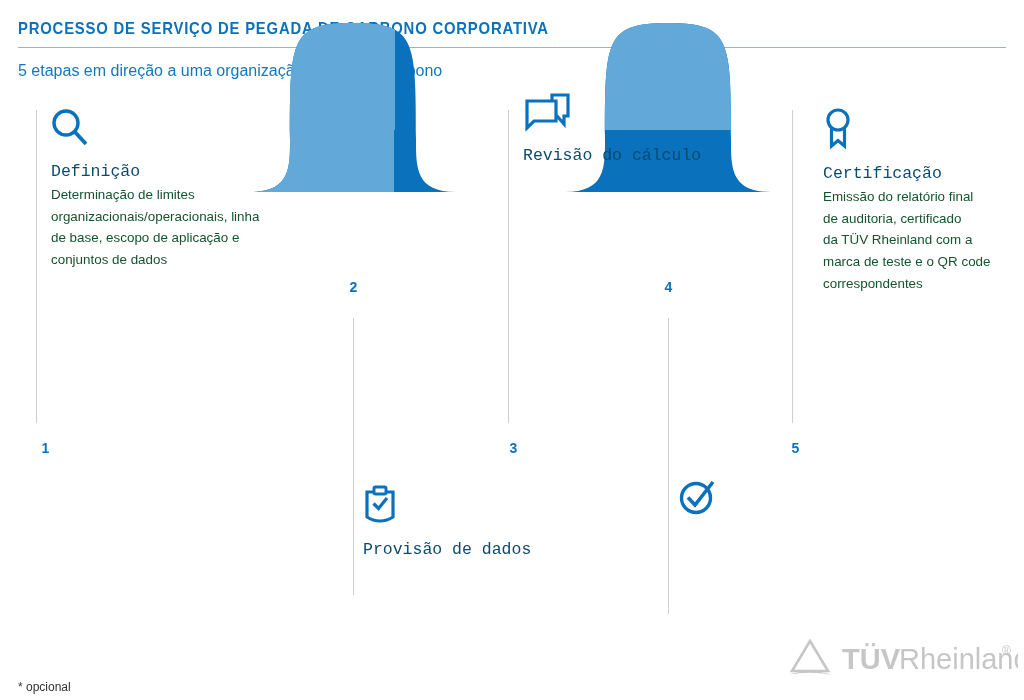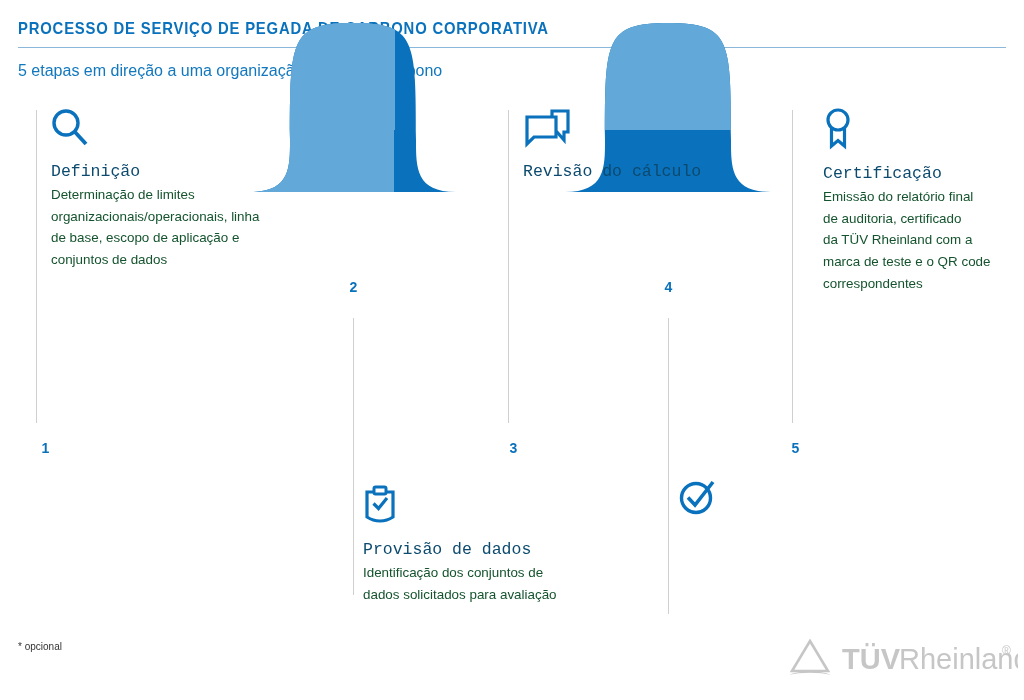--- a/index.html
+++ b/index.html
@@ -50,22 +50,22 @@
     white-space:nowrap;
     font-family:Liberation Mono, monospace;
   }
   .step .desc {
     font-size:13.4px; color:#14532d; line-height:1.62;
     white-space:pre-line;
   }
 
   
   .footnote {
-    position:absolute; left:18px; top:641px;
-    font-size:10px; color:#333333;
+    position:absolute; left:18px; top:680px;
+    font-size:12px; color:#333333;
   }
 
   
   #logo { position:absolute; left:786px; top:637px; }
 </style>
 </head>
 <body>
 
 <div id="root">
 
@@ -132,21 +132,21 @@
         <line x1="23.5" y1="23.5" x2="35" y2="36" stroke="#0a71bc" stroke-width="3.8" stroke-linecap="butt"></line>
       </svg>
     </span>
     <div class="title">Definição</div>
     <div class="desc">Determinação de limites
 organizacionais/operacionais, linha
 de base, escopo de aplicação e
 conjuntos de dados</div>
   </div>
 
-  <div class="step" style="left:523px; top:108px; width:250px;">
+  <div class="step" style="left:523px; top:92px; width:250px;">
     <span class="icon">
       <svg width="48" height="40" viewBox="0 0 48 40">
         <path d="M29 3 H45 V24 H41 L41 32 L34 24 H29 Z" fill="#ffffff" stroke="#0a71bc" stroke-width="3.2" stroke-linejoin="miter"></path>
         <path d="M4 9 H33 V29 H11 L4 36 Z" fill="#ffffff" stroke="#0a71bc" stroke-width="3.2" stroke-linejoin="miter"></path>
       </svg>
     </span>
     <div class="title">Revisão do cálculo</div>
   </div>
 
   <div class="step" style="left:807px; top:108px; width:215px;margin-left:16px;">
@@ -166,22 +166,20 @@
 
   <div class="step" style="left:363px; top:484px; width:250px;">
     <span class="icon">
       <svg width="36" height="42" viewBox="0 0 36 42">
         <path d="M4 8 H30 V33 C30 33 24 37 17 37 C10 37 4 33 4 33 Z" fill="none" stroke="#0a71bc" stroke-width="3.2" stroke-linejoin="miter"></path>
         <rect x="11" y="3" width="12" height="7" rx="1.5" fill="#ffffff" stroke="#0a71bc" stroke-width="3"></rect>
         <path d="M10.5 19.5 L15.5 24.5 L24 14" fill="none" stroke="#0a71bc" stroke-width="3.2" stroke-linecap="butt" stroke-linejoin="miter"></path>
       </svg>
     </span>
     <div class="title">Provisão de dados</div>
-    <div class="desc">Identificação dos conjuntos de
-dados solicitados para avaliação</div>
   </div>
 
   <div class="step" style="left:678px; top:478px; width:340px;">
     <span class="icon">
       <svg width="40" height="40" viewBox="0 0 40 40">
         <circle cx="18" cy="20" r="14.5" fill="none" stroke="#0a71bc" stroke-width="3.4"></circle>
         <path d="M10 19.5 L17 27 L35 4" fill="none" stroke="#0a71bc" stroke-width="3.6" stroke-linecap="butt" stroke-linejoin="miter"></path>
       </svg>
     </span>
   </div>

